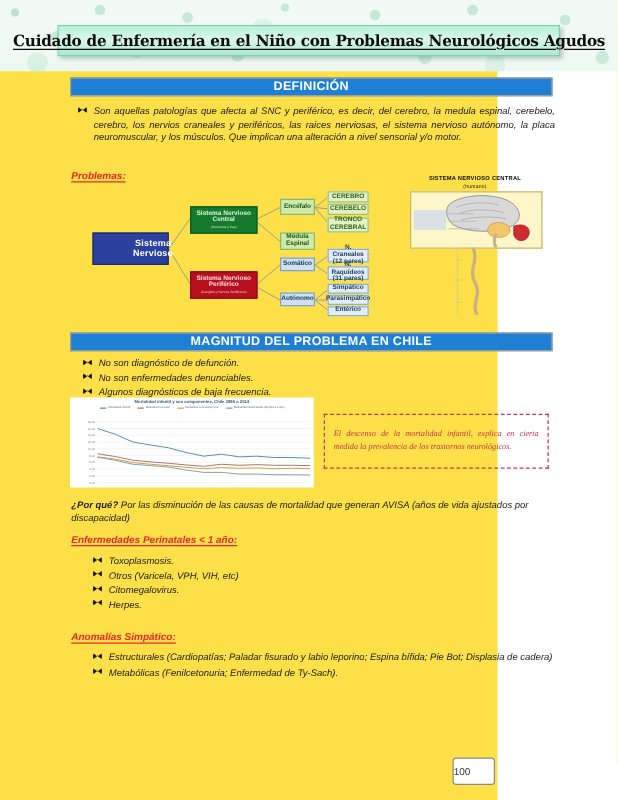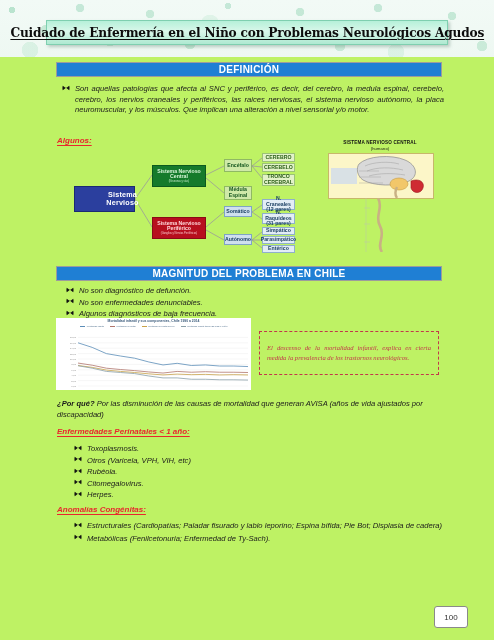--- a/index.html
+++ b/index.html
@@ -2,21 +2,21 @@
 <html><head>
 <meta charset="utf-8">
 <style>
   * { box-sizing: border-box; margin: 0; padding: 0; }
   html, body {
     width: 494px; height: 640px;
     font-family: "Liberation Sans", sans-serif;
     background: #ffffff;
     overflow: hidden;
   }
-  .page { position: relative; width: 494px; height: 640px; background:#bef264; }
+  .page { position: relative; width: 398px; height: 640px; background:#fde047; }
 
   
   .top-band {
     position: absolute; left:0; top:0; width:494px; height:57px;
     background:
       radial-gradient(circle at 12px 10px, rgba(140,210,175,.55) 0 3px, transparent 3.5px),
       radial-gradient(circle at 46px 30px, rgba(150,215,180,.45) 0 5px, transparent 5.5px),
       radial-gradient(circle at 80px 8px, rgba(130,205,170,.40) 0 4px, transparent 4.5px),
       radial-gradient(circle at 110px 40px, rgba(160,220,185,.50) 0 6px, transparent 6.5px),
       radial-gradient(circle at 150px 14px, rgba(140,210,175,.42) 0 4px, transparent 4.5px),
@@ -136,23 +136,23 @@
     border:1px dashed #c2384a; padding:5px 7px;
     display:flex; align-items:center;
   }
   .quote p {
     font-size:6.6px; line-height:9.6px; font-style:italic;
     color:#c2384a; text-align:justify; font-family:"Liberation Serif", serif;
   }
 
   
   .pagenum {
-    position:absolute; right:26px; bottom:12px; width:34px; height:22px;
+    position:absolute; right:2px; bottom:12px; width:34px; height:22px;
     border:1px solid #8a8a8a; border-radius:3px;
-    display:flex; align-items:center; justify-content:center;
+    display:flex; align-items:center; justify-content:flex-start;
     font-size:8px; color:#333; background:#fff;
   }
 </style>
 </head>
 <body>
 
 <div class="page">
 
   <div class="top-band"></div>
 
@@ -171,21 +171,21 @@
           <svg width="8" height="8" viewBox="0 0 10 10">
               <path d="M1 2.2 L4.6 5 L1 7.8 C0.4 6.6 0.4 3.4 1 2.2 Z M9 2.2 L5.4 5 L9 7.8 C9.6 6.6 9.6 3.4 9 2.2 Z M4.6 5 L5.4 5 L5 3.6 Z" fill="#111"></path>
             </svg>
         </span>
         <span class="just" style="display:block">Son aquellas patologías que afecta al SNC y periférico, es decir, del cerebro, la medula espinal, cerebelo, cerebro, los nervios craneales y periféricos, las raices nerviosas, el sistema nervioso autónomo, la placa neuromuscular, y los músculos. Que implican una alteración a nivel sensorial y/o motor.</span>
       </li>
     </ul>
   </div>
 
   <div class="blk" style="left:57px; top:136px;">
-    <span class="lbl-red">Algunos:</span>
+    <span class="lbl-red">Problemas:</span>
   </div>
 
   <div class="diagram">
 
     <svg class="dsvg" width="250" height="102">
       <g stroke="#9a9a9a" stroke-width="0.8" fill="none">
         <path d="M79,51 L96,27"></path>
         <path d="M79,51 L96,79"></path>
         <path d="M150,27 L168,18"></path>
         <path d="M150,30 L168,45"></path>
@@ -405,43 +405,35 @@
             </svg>
           </span>
         <span>Otros (Varicela, VPH, VIH, etc)</span>
       </li>
       <li>
         <span class="bullet">
             <svg width="8" height="8" viewBox="0 0 10 10">
               <path d="M1 2.2 L4.6 5 L1 7.8 C0.4 6.6 0.4 3.4 1 2.2 Z M9 2.2 L5.4 5 L9 7.8 C9.6 6.6 9.6 3.4 9 2.2 Z M4.6 5 L5.4 5 L5 3.6 Z" fill="#111"></path>
             </svg>
           </span>
-        <span>Rubéola.</span>
-      </li>
-      <li>
-        <span class="bullet">
-            <svg width="8" height="8" viewBox="0 0 10 10">
-              <path d="M1 2.2 L4.6 5 L1 7.8 C0.4 6.6 0.4 3.4 1 2.2 Z M9 2.2 L5.4 5 L9 7.8 C9.6 6.6 9.6 3.4 9 2.2 Z M4.6 5 L5.4 5 L5 3.6 Z" fill="#111"></path>
-            </svg>
-          </span>
         <span>Citomegalovirus.</span>
       </li>
       <li>
         <span class="bullet">
             <svg width="8" height="8" viewBox="0 0 10 10">
               <path d="M1 2.2 L4.6 5 L1 7.8 C0.4 6.6 0.4 3.4 1 2.2 Z M9 2.2 L5.4 5 L9 7.8 C9.6 6.6 9.6 3.4 9 2.2 Z M4.6 5 L5.4 5 L5 3.6 Z" fill="#111"></path>
             </svg>
           </span>
         <span>Herpes.</span>
       </li>
     </ul>
   </div>
 
   <div class="blk" style="left:57px; top:505px;">
-    <span class="lbl-red">Anomalías Congénitas:</span>
+    <span class="lbl-red">Anomalías Simpático:</span>
   </div>
 
   <div class="blk" style="left:74px; top:521px; width:370px;">
     <ul class="bl">
       <li>
         <span class="bullet">
             <svg width="8" height="8" viewBox="0 0 10 10">
               <path d="M1 2.2 L4.6 5 L1 7.8 C0.4 6.6 0.4 3.4 1 2.2 Z M9 2.2 L5.4 5 L9 7.8 C9.6 6.6 9.6 3.4 9 2.2 Z M4.6 5 L5.4 5 L5 3.6 Z" fill="#111"></path>
             </svg>
           </span>

